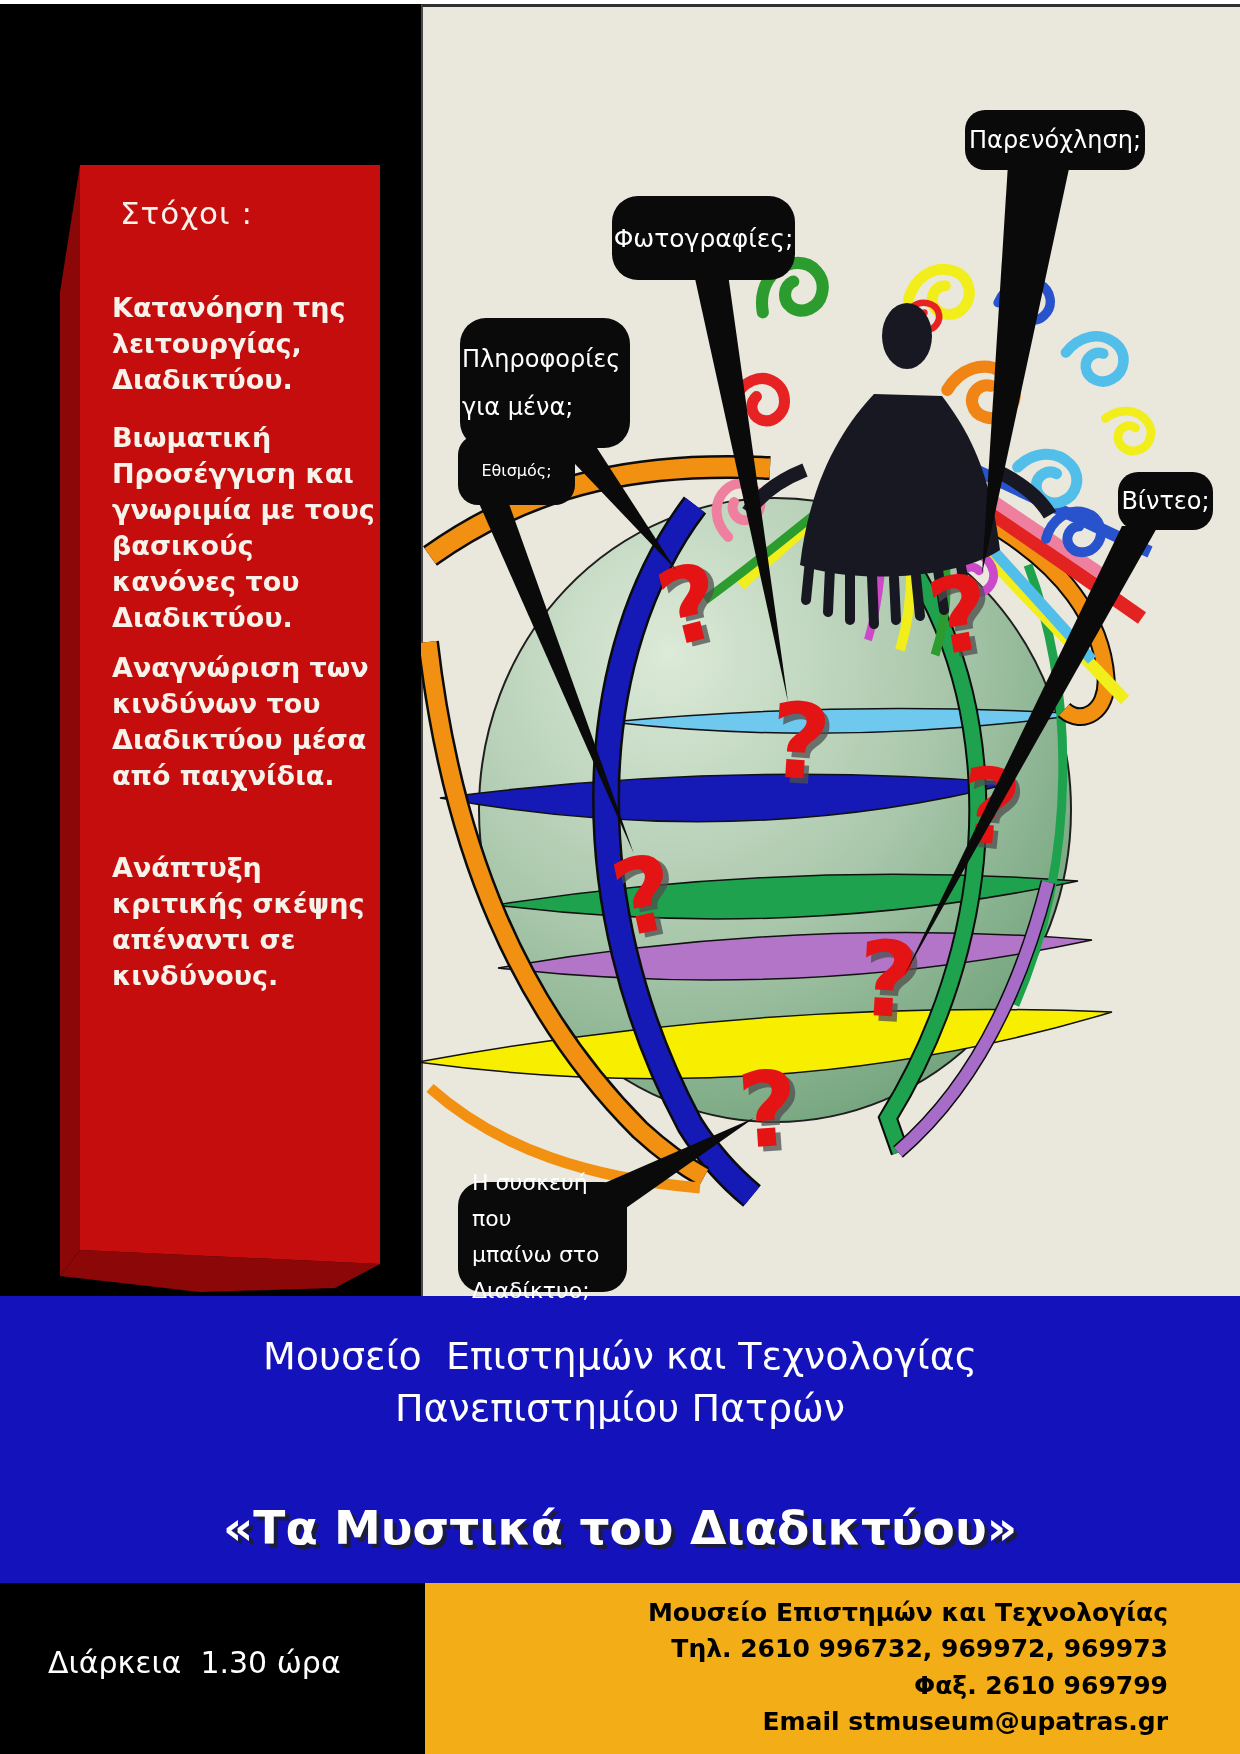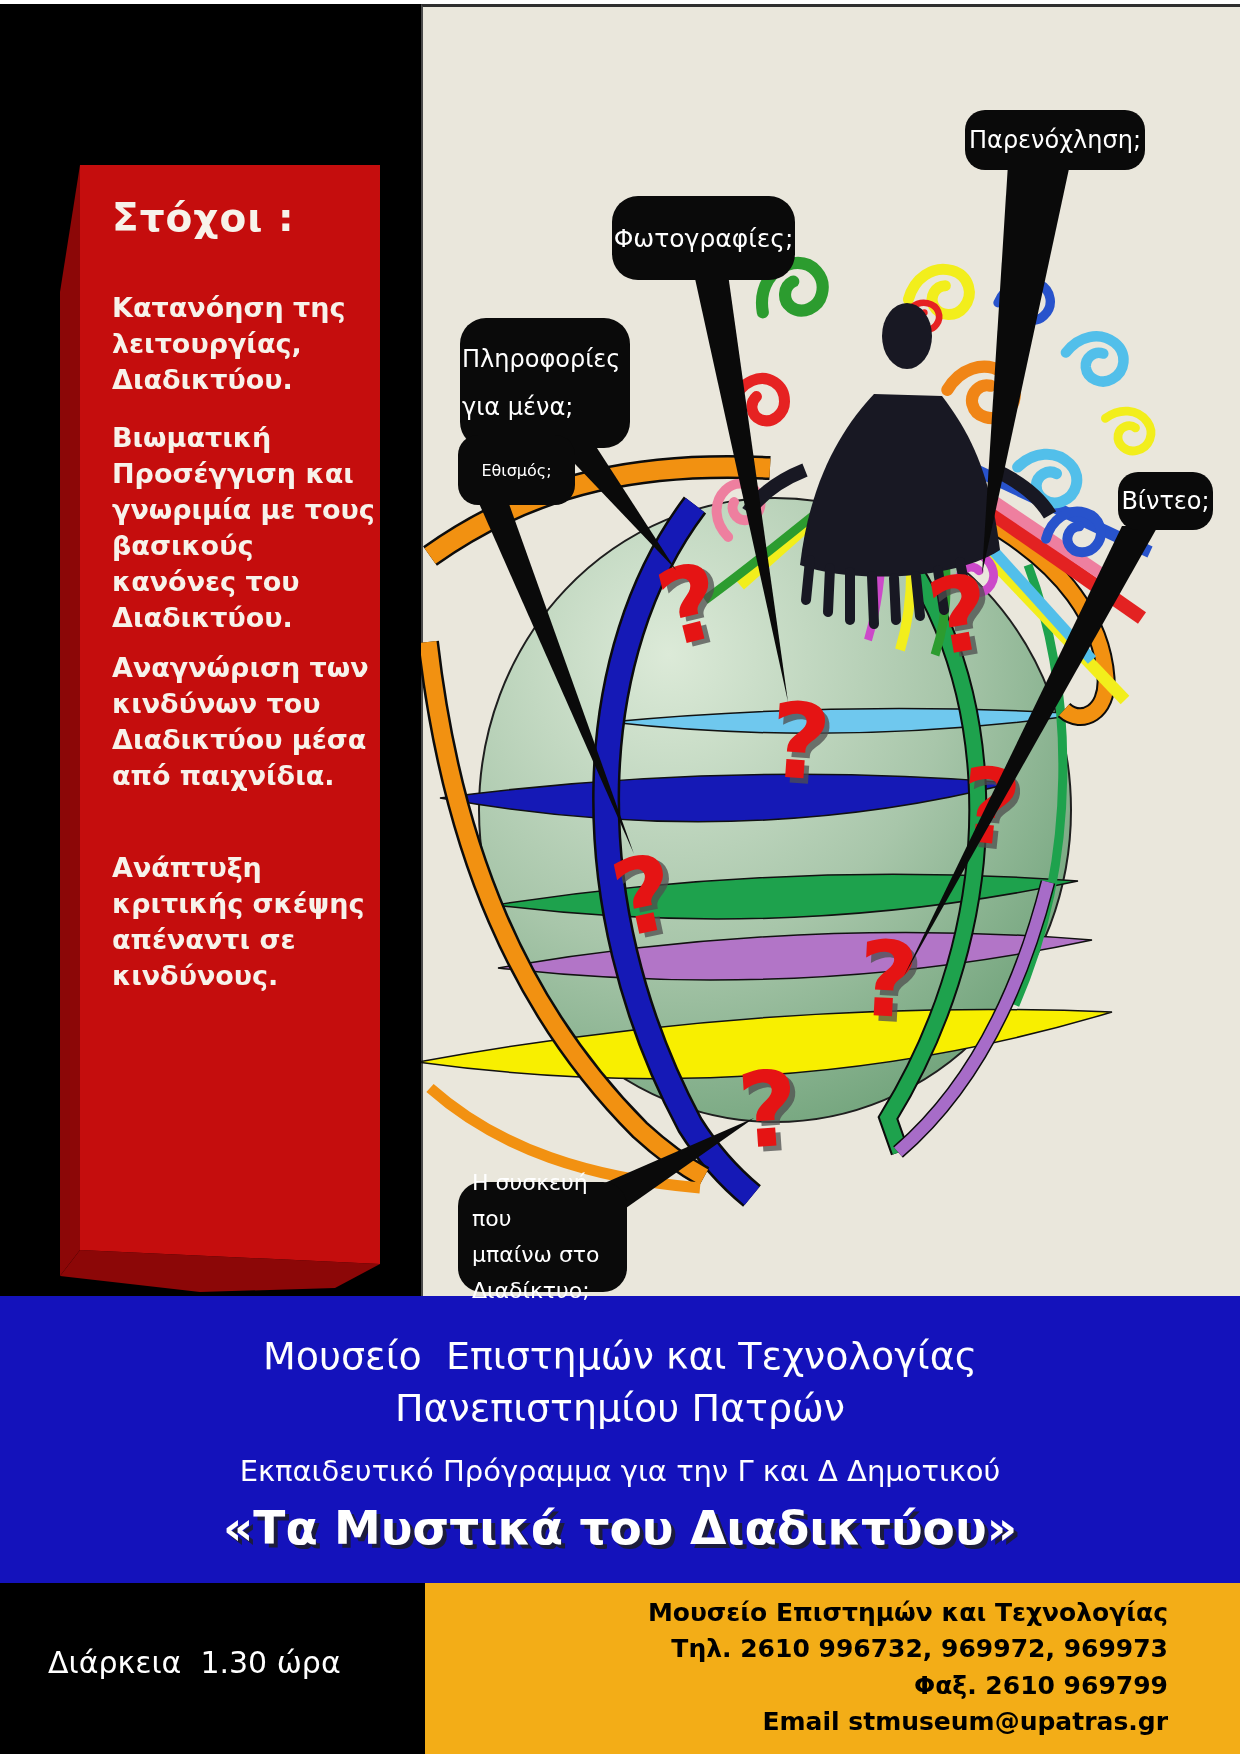--- a/index.html
+++ b/index.html
@@ -6,21 +6,21 @@
   .poster{position:relative;width:1240px;height:1754px;background:#000;overflow:hidden;
           font-family:"DejaVu Sans","Liberation Sans",sans-serif;}
   .abs{position:absolute;}
   .top-white-strip{left:0;top:0;width:1240px;height:4px;background:#ffffff;}
   .left-black-col{left:0;top:4px;width:421px;height:1292px;background:#000;}
   .canvas-cream{left:421px;top:4px;width:819px;height:1292px;background:#eae7dc;
                 border-left:2px solid #4a4a4a;border-top:3px solid #2f2f2f;box-sizing:border-box;}
   .illu-svg{left:421px;top:4px;}
   .redpanel-svg{left:0;top:4px;}
   .goals-text{left:112px;top:160px;width:266px;color:#f7f2ea;}
-  .goals-title{position:absolute;left:0;top:35px;font-size:39px;font-weight:bold;letter-spacing:1px;}
+  .goals-title{position:absolute;left:8px;top:35px;font-size:31px;font-weight:normal;letter-spacing:1px;}
   .goal-p{position:absolute;left:0;width:266px;font-size:27px;line-height:1.33;white-space:pre-wrap;font-weight:bold;}
   .goal-p0{top:130px;} .goal-p1{top:260px;} .goal-p2{top:490px;} .goal-p3{top:690px;}
   .callout{position:absolute;background:#0a0a0a;color:#fff;border-radius:20px;
            display:flex;align-items:center;white-space:pre-line;z-index:30;}
   .callout .txt{width:100%;}
   .co-harassment{left:965px;top:110px;width:180px;height:60px;font-size:24px;justify-content:center;text-align:center;}
   .co-photos{left:612px;top:196px;width:183px;height:84px;font-size:25px;justify-content:center;text-align:center;border-radius:26px;}
   .co-info{left:460px;top:318px;width:170px;height:130px;font-size:24px;padding-left:2px;box-sizing:border-box;line-height:2.0;border-radius:26px;}
   .co-addiction{left:458px;top:435px;width:117px;height:70px;font-size:16px;justify-content:center;text-align:center;}
   .co-video{left:1118px;top:472px;width:95px;height:58px;font-size:24px;justify-content:center;text-align:center;}
@@ -194,21 +194,20 @@
 για μένα;</div></div>
   <div class="callout co-addiction"><div class="txt">Εθισμός;</div></div>
   <div class="callout co-video"><div class="txt">Βίντεο;</div></div>
   <div class="callout co-device"><div class="txt">Η συσκευή που
 μπαίνω  στο
 Διαδίκτυο;</div></div>
 
   <div class="abs blue-band">
     <div class="museum-line1">Μουσείο  Επιστημών και Τεχνολογίας</div>
     <div class="museum-line2">Πανεπιστημίου Πατρών</div>
-    <div class="band-subtitle">Εκπαιδευτικό Πρόγραμμα για την Γ και Δ Δημοτικού</div>
     <div class="program-title">«Τα Μυστικά του Διαδικτύου»</div>
   </div>
 
   <div class="abs bottom-black">
     <div class="duration">Διάρκεια  1.30 ώρα</div>
   </div>
   <div class="abs orange-block">
     <div class="contact-line">Μουσείο Επιστημών και Τεχνολογίας</div>
     <div class="contact-line">Τηλ. 2610 996732, 969972, 969973</div>
     <div class="contact-line">Φαξ. 2610 969799</div>

